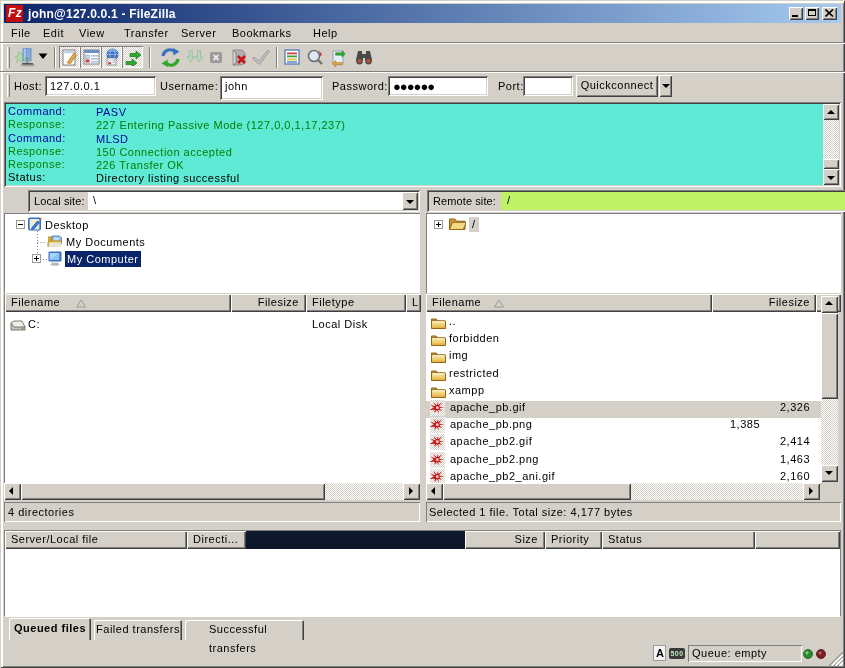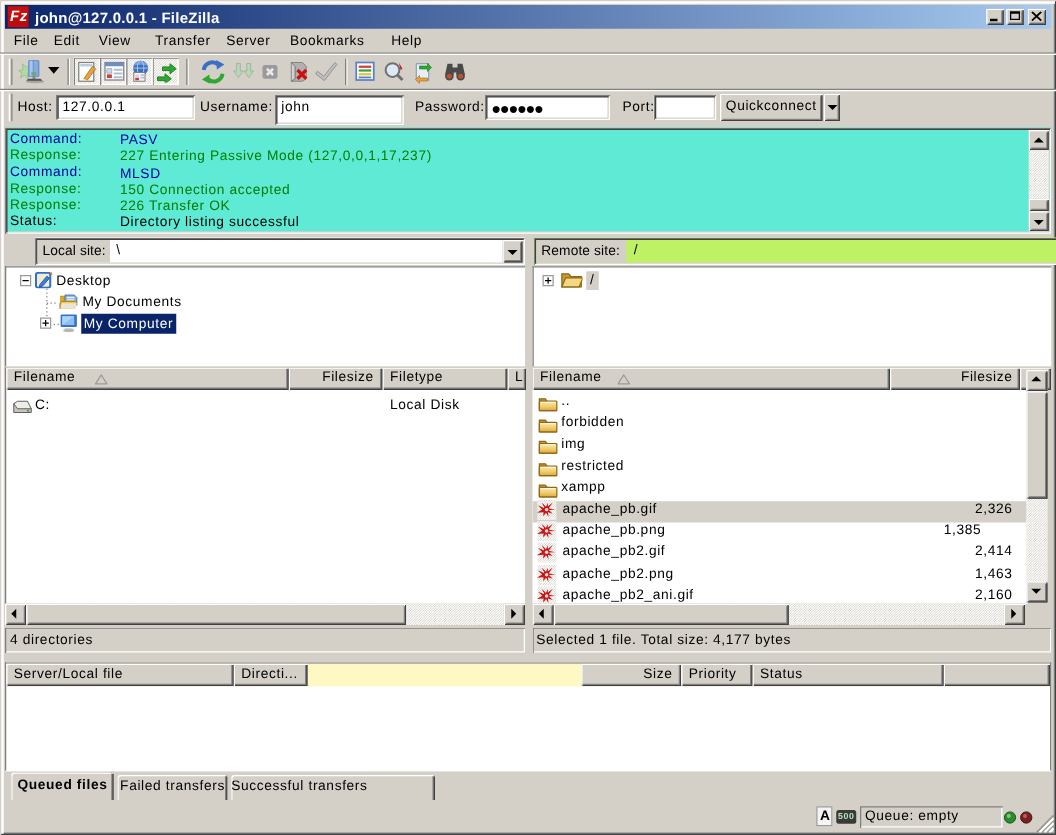--- a/index.html
+++ b/index.html
@@ -402,21 +402,21 @@
   <div class="abs" style="left:0; top:89px; width:396px; height:17px; background:#d4d0c8;"></div>
   <div class="abs checker" style="left:4px; top:88px; width:15px; height:16px;"><svg width="17" height="17" style="margin:-1px 0 0 -1px;">
           <use href="#splat"></use>
         </svg></div>
       <span class="abs" style="left:24px; top:89px;">apache_pb.gif</span>
       <span class="abs" style="left:304px; top:89px; width:80px; text-align:right;">2,326</span>
   <div class="abs checker" style="left:4px; top:105px; width:15px; height:16px;"><svg width="17" height="17" style="margin:-1px 0 0 -1px;">
           <use href="#splat"></use>
         </svg></div>
       <span class="abs" style="left:24px; top:106px;">apache_pb.png</span>
-      <span class="abs" style="left:304px; top:106px; width:80px; text-align:center;">1,385</span>
+      <span class="abs" style="left:304px; top:106px; width:80px; text-align:left;">1,385</span>
   <div class="abs checker" style="left:4px; top:122px; width:15px; height:16px;"><svg width="17" height="17" style="margin:-1px 0 0 -1px;">
           <use href="#splat"></use>
         </svg></div>
       <span class="abs" style="left:24px; top:123px;">apache_pb2.gif</span>
       <span class="abs" style="left:304px; top:123px; width:80px; text-align:right;">2,414</span>
   <div class="abs checker" style="left:4px; top:140px; width:15px; height:16px;"><svg width="17" height="17" style="margin:-1px 0 0 -1px;">
           <use href="#splat"></use>
         </svg></div>
       <span class="abs" style="left:24px; top:141px;">apache_pb2.png</span>
       <span class="abs" style="left:304px; top:141px; width:80px; text-align:right;">1,463</span>
@@ -447,34 +447,34 @@
   <div class="sbbtn" style="right:0; top:0; width:17px; height:17px;">
         <div class="arrowR" style="left:6px; top:4px;"></div>
       </div>
 </div>
 
 <div class="abs inset1" style="left:426px; top:502px; width:415px; height:20px;">
   <span class="abs" style="left:3px; top:4px;">Selected 1 file. Total size: 4,177 bytes</span>
 </div>
 
 <div class="abs" style="left:4px; top:530px; width:837px; height:87px; background:#fff; border:1px solid #808080; border-bottom:1px solid #fff;">
-  <div class="abs" style="left:0; top:0; width:835px; height:18px; background:#fef9c3;">
+  <div class="abs" style="left:0; top:0; width:835px; height:18px; background:#0f172a;">
     <div class="hdrcell" style="left:0; width:182px;">Server/Local file</div>
     <div class="hdrcell" style="left:182px; width:59px;">Directi...</div>
     <div class="hdrcell" style="left:460px; width:80px; text-align:right; padding-right:7px; padding-left:0;">Size</div>
     <div class="hdrcell" style="left:540px; width:57px;">Priority</div>
     <div class="hdrcell" style="left:597px; width:153px;">Status</div>
     <div class="hdrcell" style="left:750px; width:85px;"></div>
   </div>
 </div>
 
 <div class="abs" style="left:4px; top:618px; width:837px; height:22px;">
   <div class="abs" style="left:5px; top:0; width:82px; height:22px; background:#d4d0c8; box-shadow: inset 1px 1px 0 #fff, inset -1px 0 0 #404040, inset -2px 0 0 #808080; border-radius:2px 2px 0 0; text-align:center; line-height:20px; font-weight:bold;">Queued files</div>
   <div class="abs" style="left:90px; top:2px; width:88px; height:20px; background:#d4d0c8; box-shadow: inset 1px 1px 0 #fff, inset -1px 0 0 #404040, inset -2px 0 0 #808080; border-radius:2px 2px 0 0; text-align:center; line-height:19px;">Failed transfers</div>
-  <div class="abs" style="left:181px; top:2px; width:163px; height:20px; background:#d4d0c8; box-shadow: inset 1px 1px 0 #fff, inset -1px 0 0 #404040, inset -2px 0 0 #808080; border-radius:2px 2px 0 0; text-align:left; padding-left:0; line-height:19px;">Successful transfers</div>
+  <div class="abs" style="left:181px; top:2px; width:119px; height:20px; background:#d4d0c8; box-shadow: inset 1px 1px 0 #fff, inset -1px 0 0 #404040, inset -2px 0 0 #808080; border-radius:2px 2px 0 0; text-align:left; padding-left:24px; line-height:19px;">Successful transfers</div>
 </div>
 
 <div class="abs" style="left:4px; top:645px; width:837px; height:18px;">
   <div class="abs" style="left:649px; top:0; width:13px; height:16px; background:#f4f4f4; border:1px solid #9a9a9a;">
     <span class="abs" style="left:2px; top:1px; font-weight:bold; font-size:11px;">A</span>
   </div>
   <div class="abs" style="left:665px; top:3px; width:16px; height:11px; background:#3a3a3a; border-radius:2px; color:#b8e8b8; font-size:7px; text-align:center; line-height:11px; font-weight:bold;">500</div>
   <div class="abs inset1" style="left:684px; top:0; width:114px; height:17px; background:#d4d0c8;">
     <span class="abs" style="left:4px; top:2px;">Queue: empty</span>
   </div>

